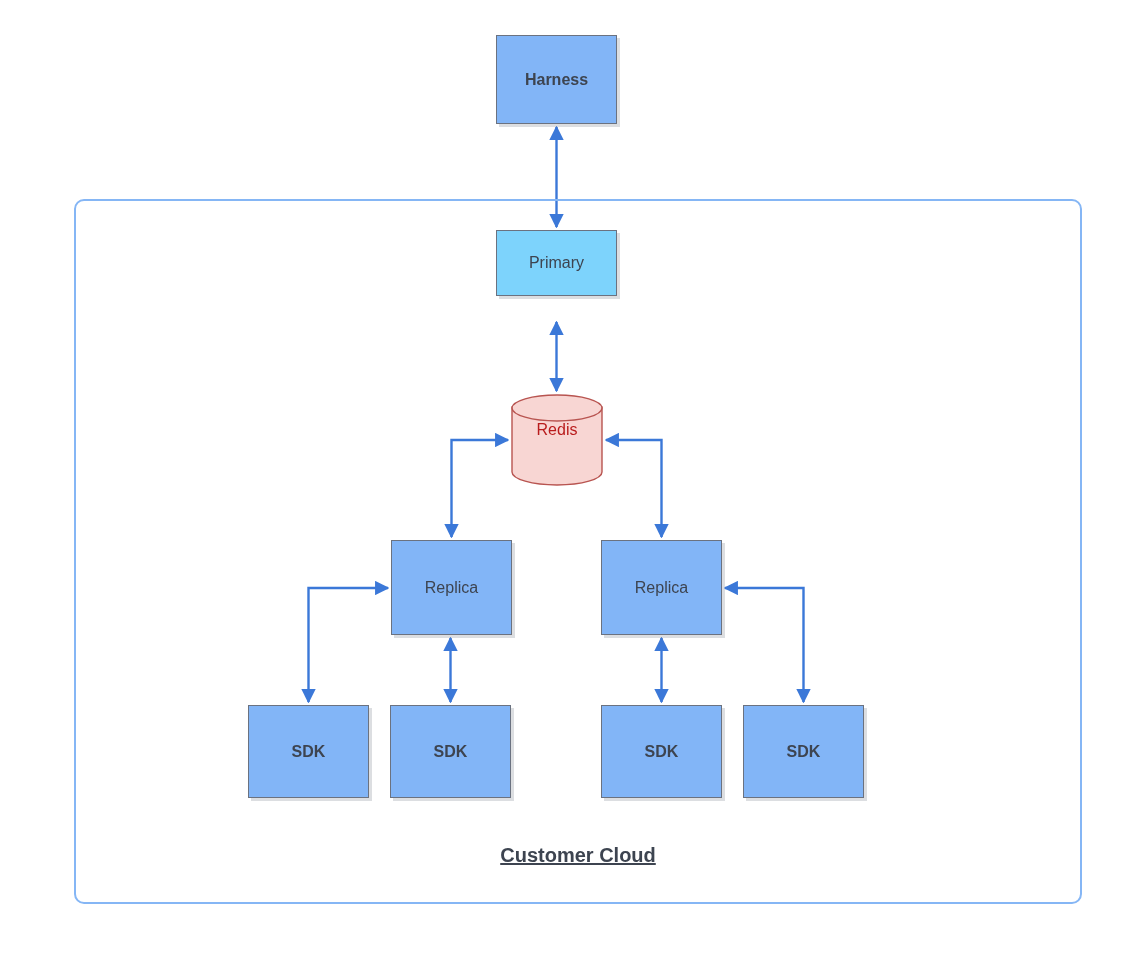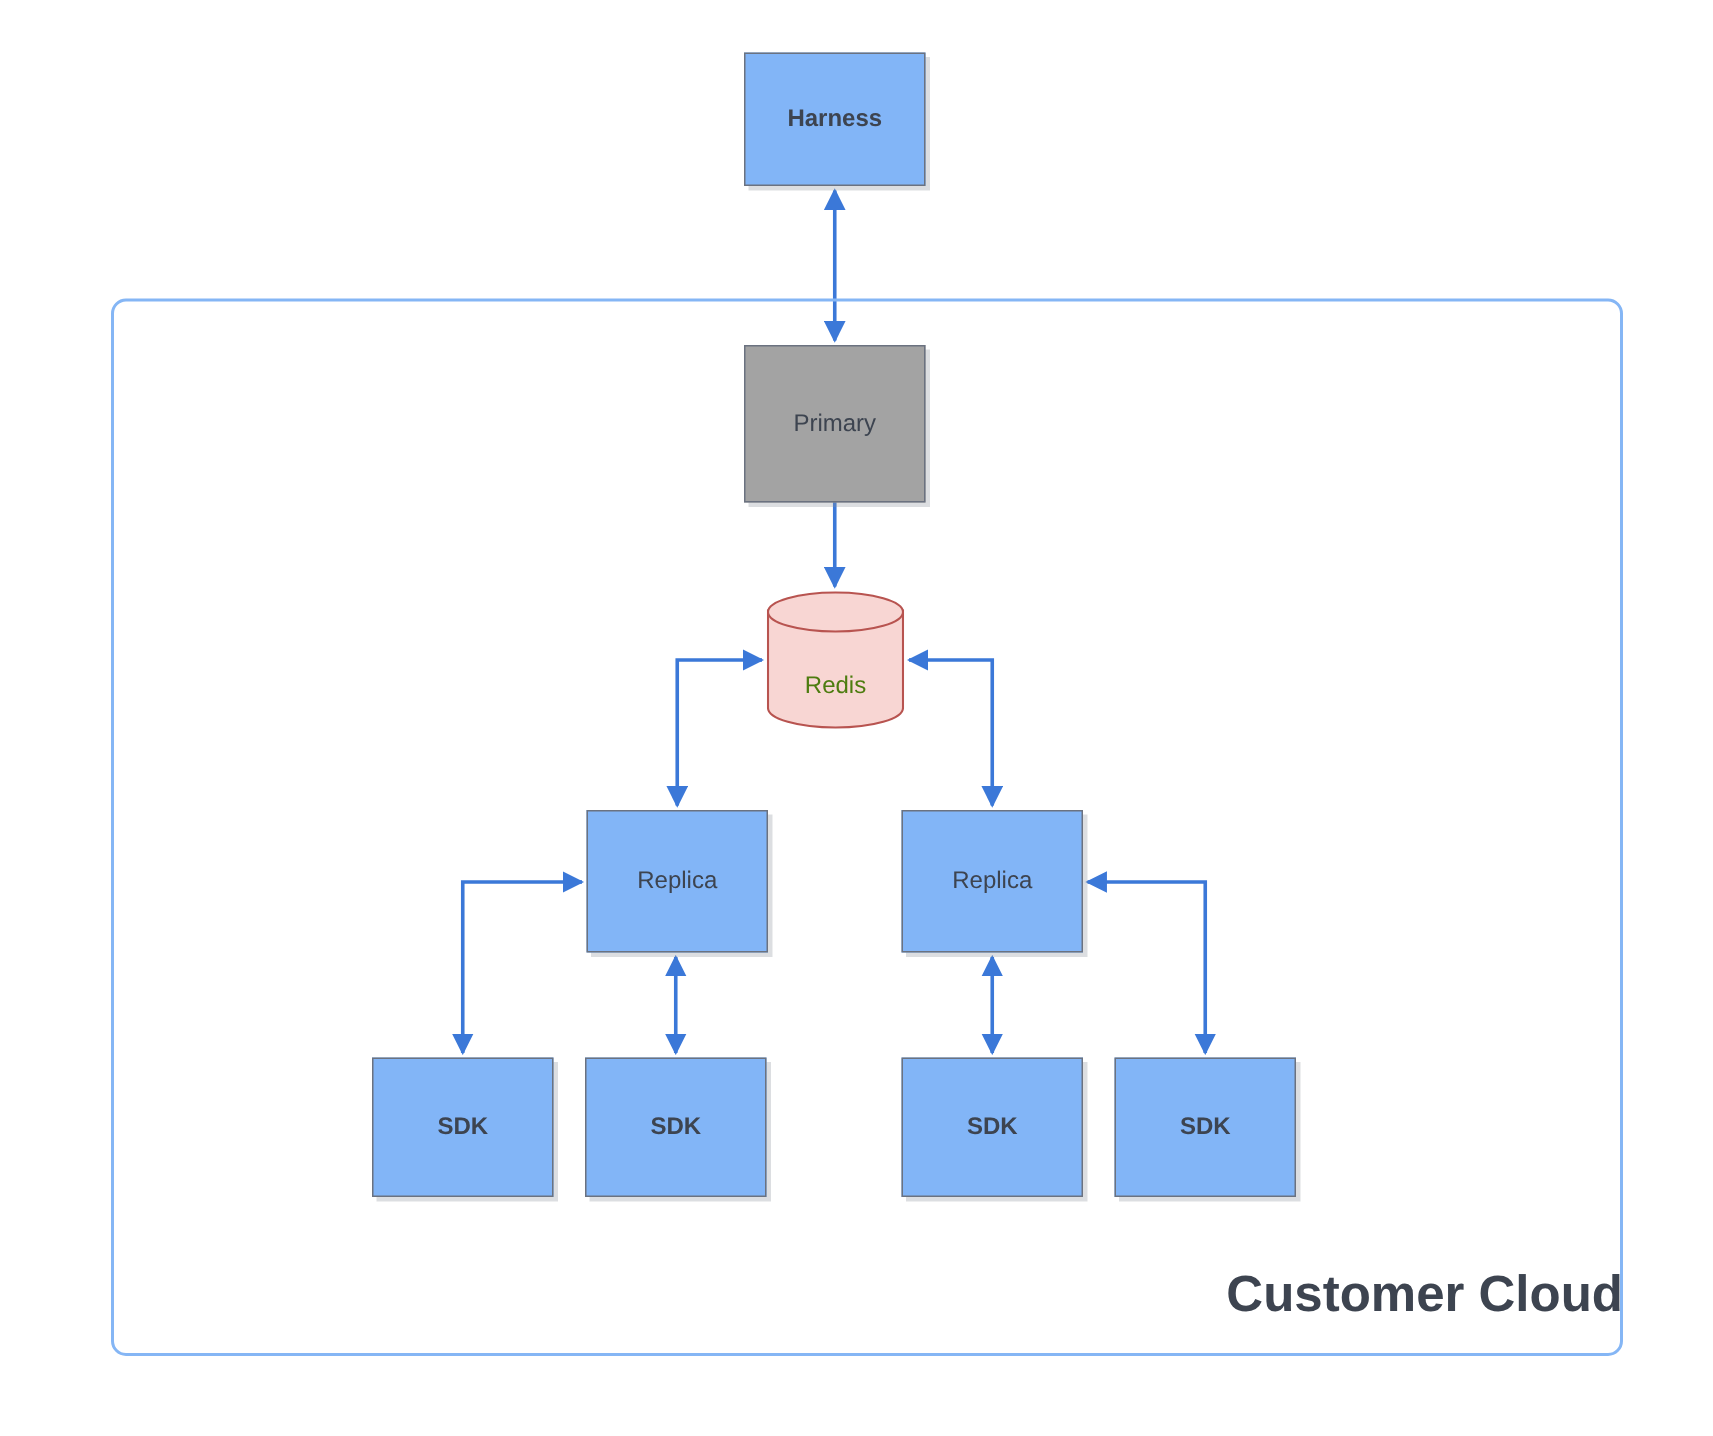--- a/index.html
+++ b/index.html
@@ -44,26 +44,27 @@
   .cloud-box {
     position: absolute;
     box-sizing: border-box;
     border: 2px solid #85b6f5;
     border-radius: 10px;
     background: transparent;
     z-index: 1;
   }
   .cloud-label {
     position: absolute;
-    text-align: right;
+    text-align: center;
     color: #3d4450;
-    font-size: 34px;
+    font-size: 20px;
     font-weight: bold;
     z-index: 2;
     white-space: nowrap;
+    text-decoration: underline;
   }
   .cylinder {
     position: absolute;
     z-index: 3;
   }
   .cyl-label {
     position: absolute;
     left: 0;
     width: 100%;
     text-align: center;
@@ -107,30 +108,30 @@
       <path d="M 661.5 638 L 661.5 702"></path>
 
       <path d="M 725 588 L 803.5 588 L 803.5 702"></path>
     </g>
   </svg>
 
   <div class="node bold" id="node-harness" style="left: 496px; top: 35px; width: 121px; height: 89px; background: rgb(130, 181, 247); border-color: rgb(107, 114, 128); color: rgb(61, 68, 80);">
     <span>Harness</span>
   </div>
 
-  <div class="node" id="node-primary" style="left: 496px; top: 230px; width: 121px; height: 105px; background: #a3a3a3; border-color: rgb(107, 114, 128); color: rgb(61, 68, 80);">
+  <div class="node" id="node-primary" style="left: 496px; top: 230px; width: 121px; height: 66px; background: #7dd3fc; border-color: rgb(107, 114, 128); color: rgb(61, 68, 80);">
     <span>Primary</span>
   </div>
 
   <div class="cylinder" id="node-redis" style="left: 511px; top: 394px; width: 92px; height: 92px;">
     <svg id="redis-svg" xmlns="http://www.w3.org/2000/svg" width="92" height="92" viewBox="0 0 92 92">
       <path id="redis-body" fill="#f8d6d3" stroke="#b85450" stroke-width="1.4" d="M 1 13 L 1 78 A 45 13 0 0 0 91 78 L 91 13 Z"></path>
       <ellipse id="redis-top" fill="#f8d6d3" stroke="#b85450" stroke-width="1.4" cx="46" cy="14" rx="45" ry="13"></ellipse>
     </svg>
-    <div class="cyl-label" id="redis-label" style="top: 56px; color: #4d7c0f;">Redis</div>
+    <div class="cyl-label" id="redis-label" style="top: 28px; color: #b91c1c;">Redis</div>
   </div>
 
   <div class="node" id="node-replica-left" style="left: 391px; top: 540px; width: 121px; height: 95px; background: rgb(130, 181, 247); border-color: rgb(107, 114, 128); color: rgb(61, 68, 80);">
     <span>Replica</span>
   </div>
 
   <div class="node" id="node-replica-right" style="left: 601px; top: 540px; width: 121px; height: 95px; background: rgb(130, 181, 247); border-color: rgb(107, 114, 128); color: rgb(61, 68, 80);">
     <span>Replica</span>
   </div>
 

